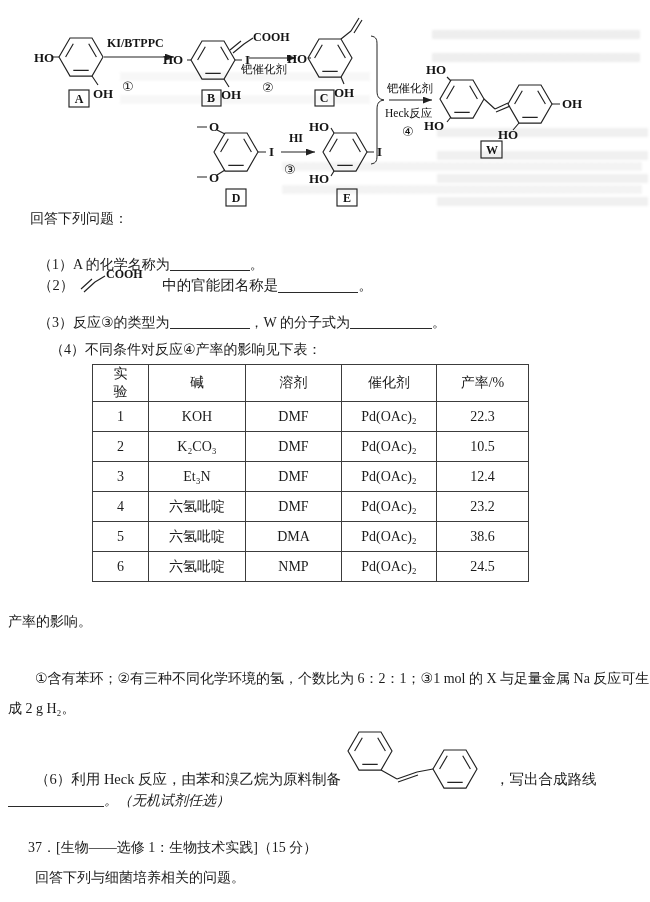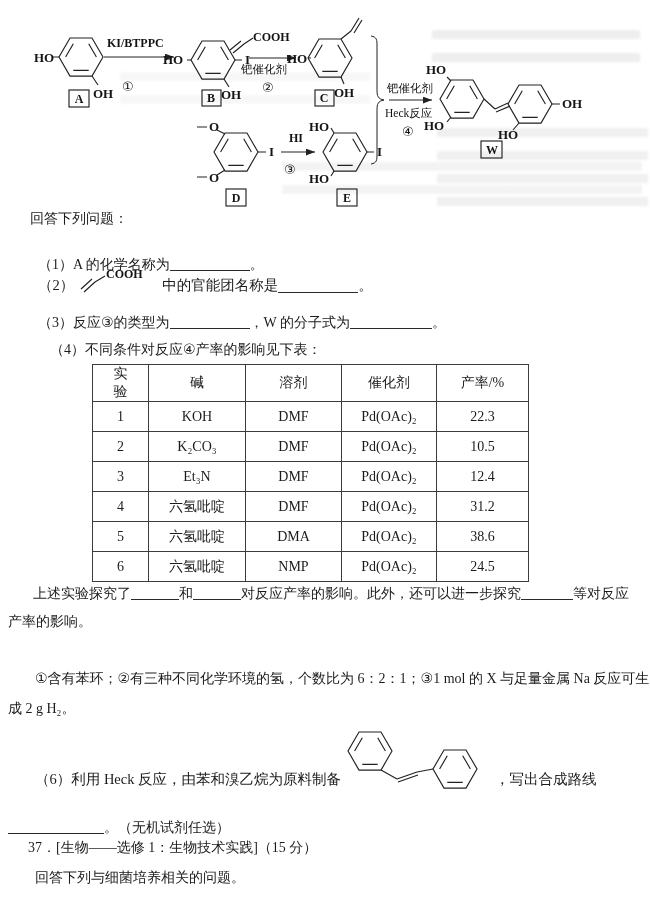--- a/index.html
+++ b/index.html
@@ -202,58 +202,55 @@
           <td>Et₃N</td>
           <td>DMF</td>
           <td>Pd(OAc)₂</td>
           <td>12.4</td>
         </tr>
         <tr>
           <td>4</td>
           <td>六氢吡啶</td>
           <td>DMF</td>
           <td>Pd(OAc)₂</td>
-          <td>31.2</td>
+          <td>23.2</td>
         </tr>
         <tr>
           <td>5</td>
           <td>六氢吡啶</td>
           <td>DMA</td>
           <td>Pd(OAc)₂</td>
           <td>38.6</td>
         </tr>
         <tr>
           <td>6</td>
           <td>六氢吡啶</td>
           <td>NMP</td>
           <td>Pd(OAc)₂</td>
           <td>24.5</td>
         </tr>
       </tbody>
   </table>
 
-  <div class="line" style="left:33px;top:585px;">
-    <span>上述实验探究了</span><span class="blank" style="width:48px;"></span><span>和</span><span class="blank" style="width:48px;"></span><span>对反应产率的影响。此外，还可以进一步探究</span><span class="blank" style="width:52px;"></span><span>等对反应</span>
-  </div>
   <div class="line" style="left:8px;top:614px;">产率的影响。</div>
 
   <div class="line" style="left:35px;top:671px;">①含有苯环；②有三种不同化学环境的氢，个数比为 6：2：1；③1 mol 的 X 与足量金属 Na 反应可生</div>
   <div class="line" style="left:8px;top:701px;">成 2 g H₂。</div>
 
   <div class="flexline" style="left:35px;top:727px;height:66px;align-items:flex-end;">
     <span>（6）利用 Heck 反应，由苯和溴乙烷为原料制备</span>
     <svg width="150" height="66" viewBox="0 0 150 66" style="margin:0 2px;">
       <g fill="none" stroke="#222" stroke-width="1.15">
         <use href="#bz" x="27" y="24"></use>
         <use href="#bz" x="112" y="42"></use>
         <path d="M38 43 54 52 M54 52 74 45 M55 55 75 48 M74 45 90 42"></path>
       </g>
     </svg>
     <span>，写出合成路线</span>
   </div>
-  <div class="line" style="left:8px;top:819px;">
+  <div class="line" style="left:8px;top:792px;font-style:italic;">
     <span class="blank" style="width:96px;"></span><span>。（无机试剂任选）</span>
   </div>
 
   <div class="line" style="left:8px;top:840px;margin-left:20px;">37．[生物——选修 1：生物技术实践]（15 分）</div>
   <div class="line" style="left:35px;top:870px;">回答下列与细菌培养相关的问题。</div>
 
 </div>
 
 </body></html>

